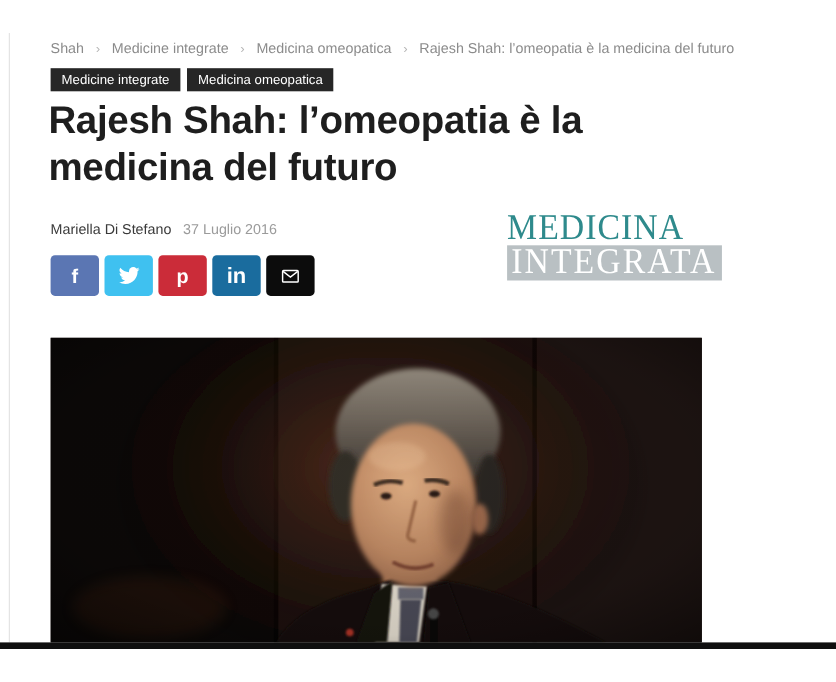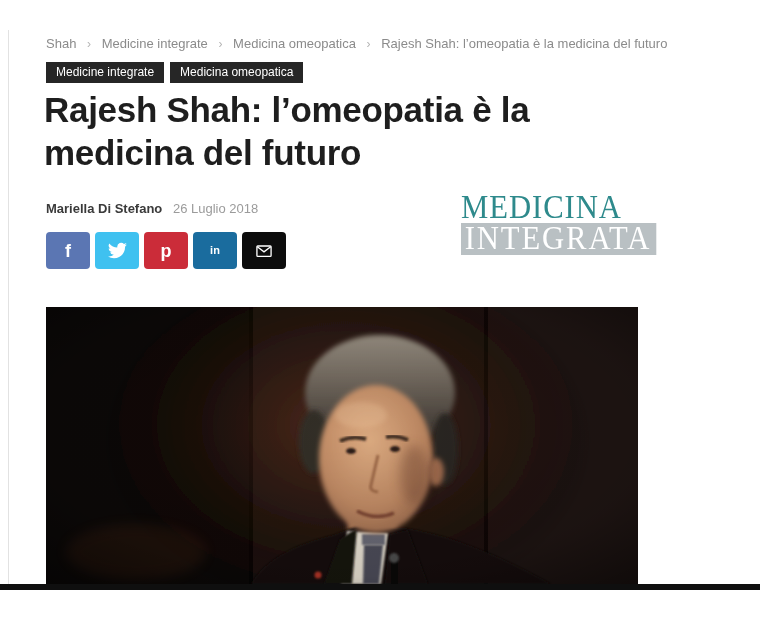--- a/index.html
+++ b/index.html
@@ -14,28 +14,28 @@
   .crumb-sep{color:#b5b5b5;margin:0 7px;font-size:12px;}
   .crumb-current{color:#8b8b8b;}
 
   .tags{position:absolute;left:46px;top:62px;display:flex;gap:6px;}
   .tag{color:#ffffff;font-size:12px;line-height:14px;padding:3px 10px 4px;cursor:pointer;}
 
   .title{position:absolute;left:44px;top:88px;width:568px;margin:0;
          font-size:35px;line-height:43px;font-weight:700;color:#1e1e1e;letter-spacing:-0.3px;}
 
   .byline{position:absolute;left:46px;top:201px;font-size:13px;}
-  .author{font-weight:700;color:#3a3a3a;cursor:pointer;}
+  .author{font-weight:400;color:#3a3a3a;cursor:pointer;}
   .pubdate{color:#9b9b9b;margin-left:7px;}
 
   .share{position:absolute;left:46px;top:232px;display:flex;gap:5px;}
   .share-btn{width:44px;height:37px;border-radius:4px;display:flex;align-items:center;
              justify-content:center;cursor:pointer;}
   .share-glyph{color:#ffffff;font-weight:700;font-size:18px;line-height:1;}
-  .share-glyph.small{font-size:11px;}
+  .share-glyph.small{font-size:20px;}
   .share-btn svg{display:block;}
 
   .logo{position:absolute;left:461px;top:192px;cursor:pointer;
         font-family:"Liberation Serif","DejaVu Serif",serif;transform:scaleX(0.93);transform-origin:left top;}
   .logo-line1{font-size:33px;line-height:31px;letter-spacing:1px;font-weight:400;}
   .logo-line2{display:inline-block;font-size:33px;line-height:31px;letter-spacing:2px;
               padding:0 5px 1px 4px;font-weight:400;}
 
   .hero{position:absolute;left:46px;top:307px;width:592px;height:277px;overflow:hidden;background:#120d0b;}
 </style>
@@ -58,21 +58,21 @@
 
   <div class="tags">
     <span class="tag" style="background-color: rgb(38, 38, 38);">Medicine integrate</span>
     <span class="tag" style="background-color: rgb(38, 38, 38);">Medicina omeopatica</span>
   </div>
 
   <h1 class="title">Rajesh Shah: l’omeopatia è la medicina del futuro</h1>
 
   <div class="byline">
     <span class="author">Mariella Di Stefano</span>
-    <span class="pubdate">26 Luglio 2018</span>
+    <span class="pubdate">37 Luglio 2016</span>
   </div>
 
   <div class="share">
     <a class="share-btn" style="background-color: rgb(91, 118, 179);">
       <span class="share-glyph">f</span>
     </a>
     <a class="share-btn" style="background-color: rgb(63, 193, 240);">
       <span>
         <svg width="19" height="19" viewBox="0 0 24 24">
             <path fill="#ffffff" d="M23.95 4.57c-.88.39-1.83.65-2.82.77a4.93 4.93 0 0 0 2.16-2.72c-.95.56-2 .97-3.12 1.19a4.92 4.92 0 0 0-8.52 3.36c0 .39.05.77.13 1.13A13.98 13.98 0 0 1 1.64 3.16a4.92 4.92 0 0 0 1.52 6.57 4.9 4.9 0 0 1-2.23-.61v.06a4.92 4.92 0 0 0 3.95 4.83 4.96 4.96 0 0 1-2.21.08 4.93 4.93 0 0 0 4.6 3.42A9.87 9.87 0 0 1 0 19.54a13.92 13.92 0 0 0 7.55 2.21c9.05 0 14-7.5 14-13.99l-.01-.63a10 10 0 0 0 2.41-2.56z"></path>

